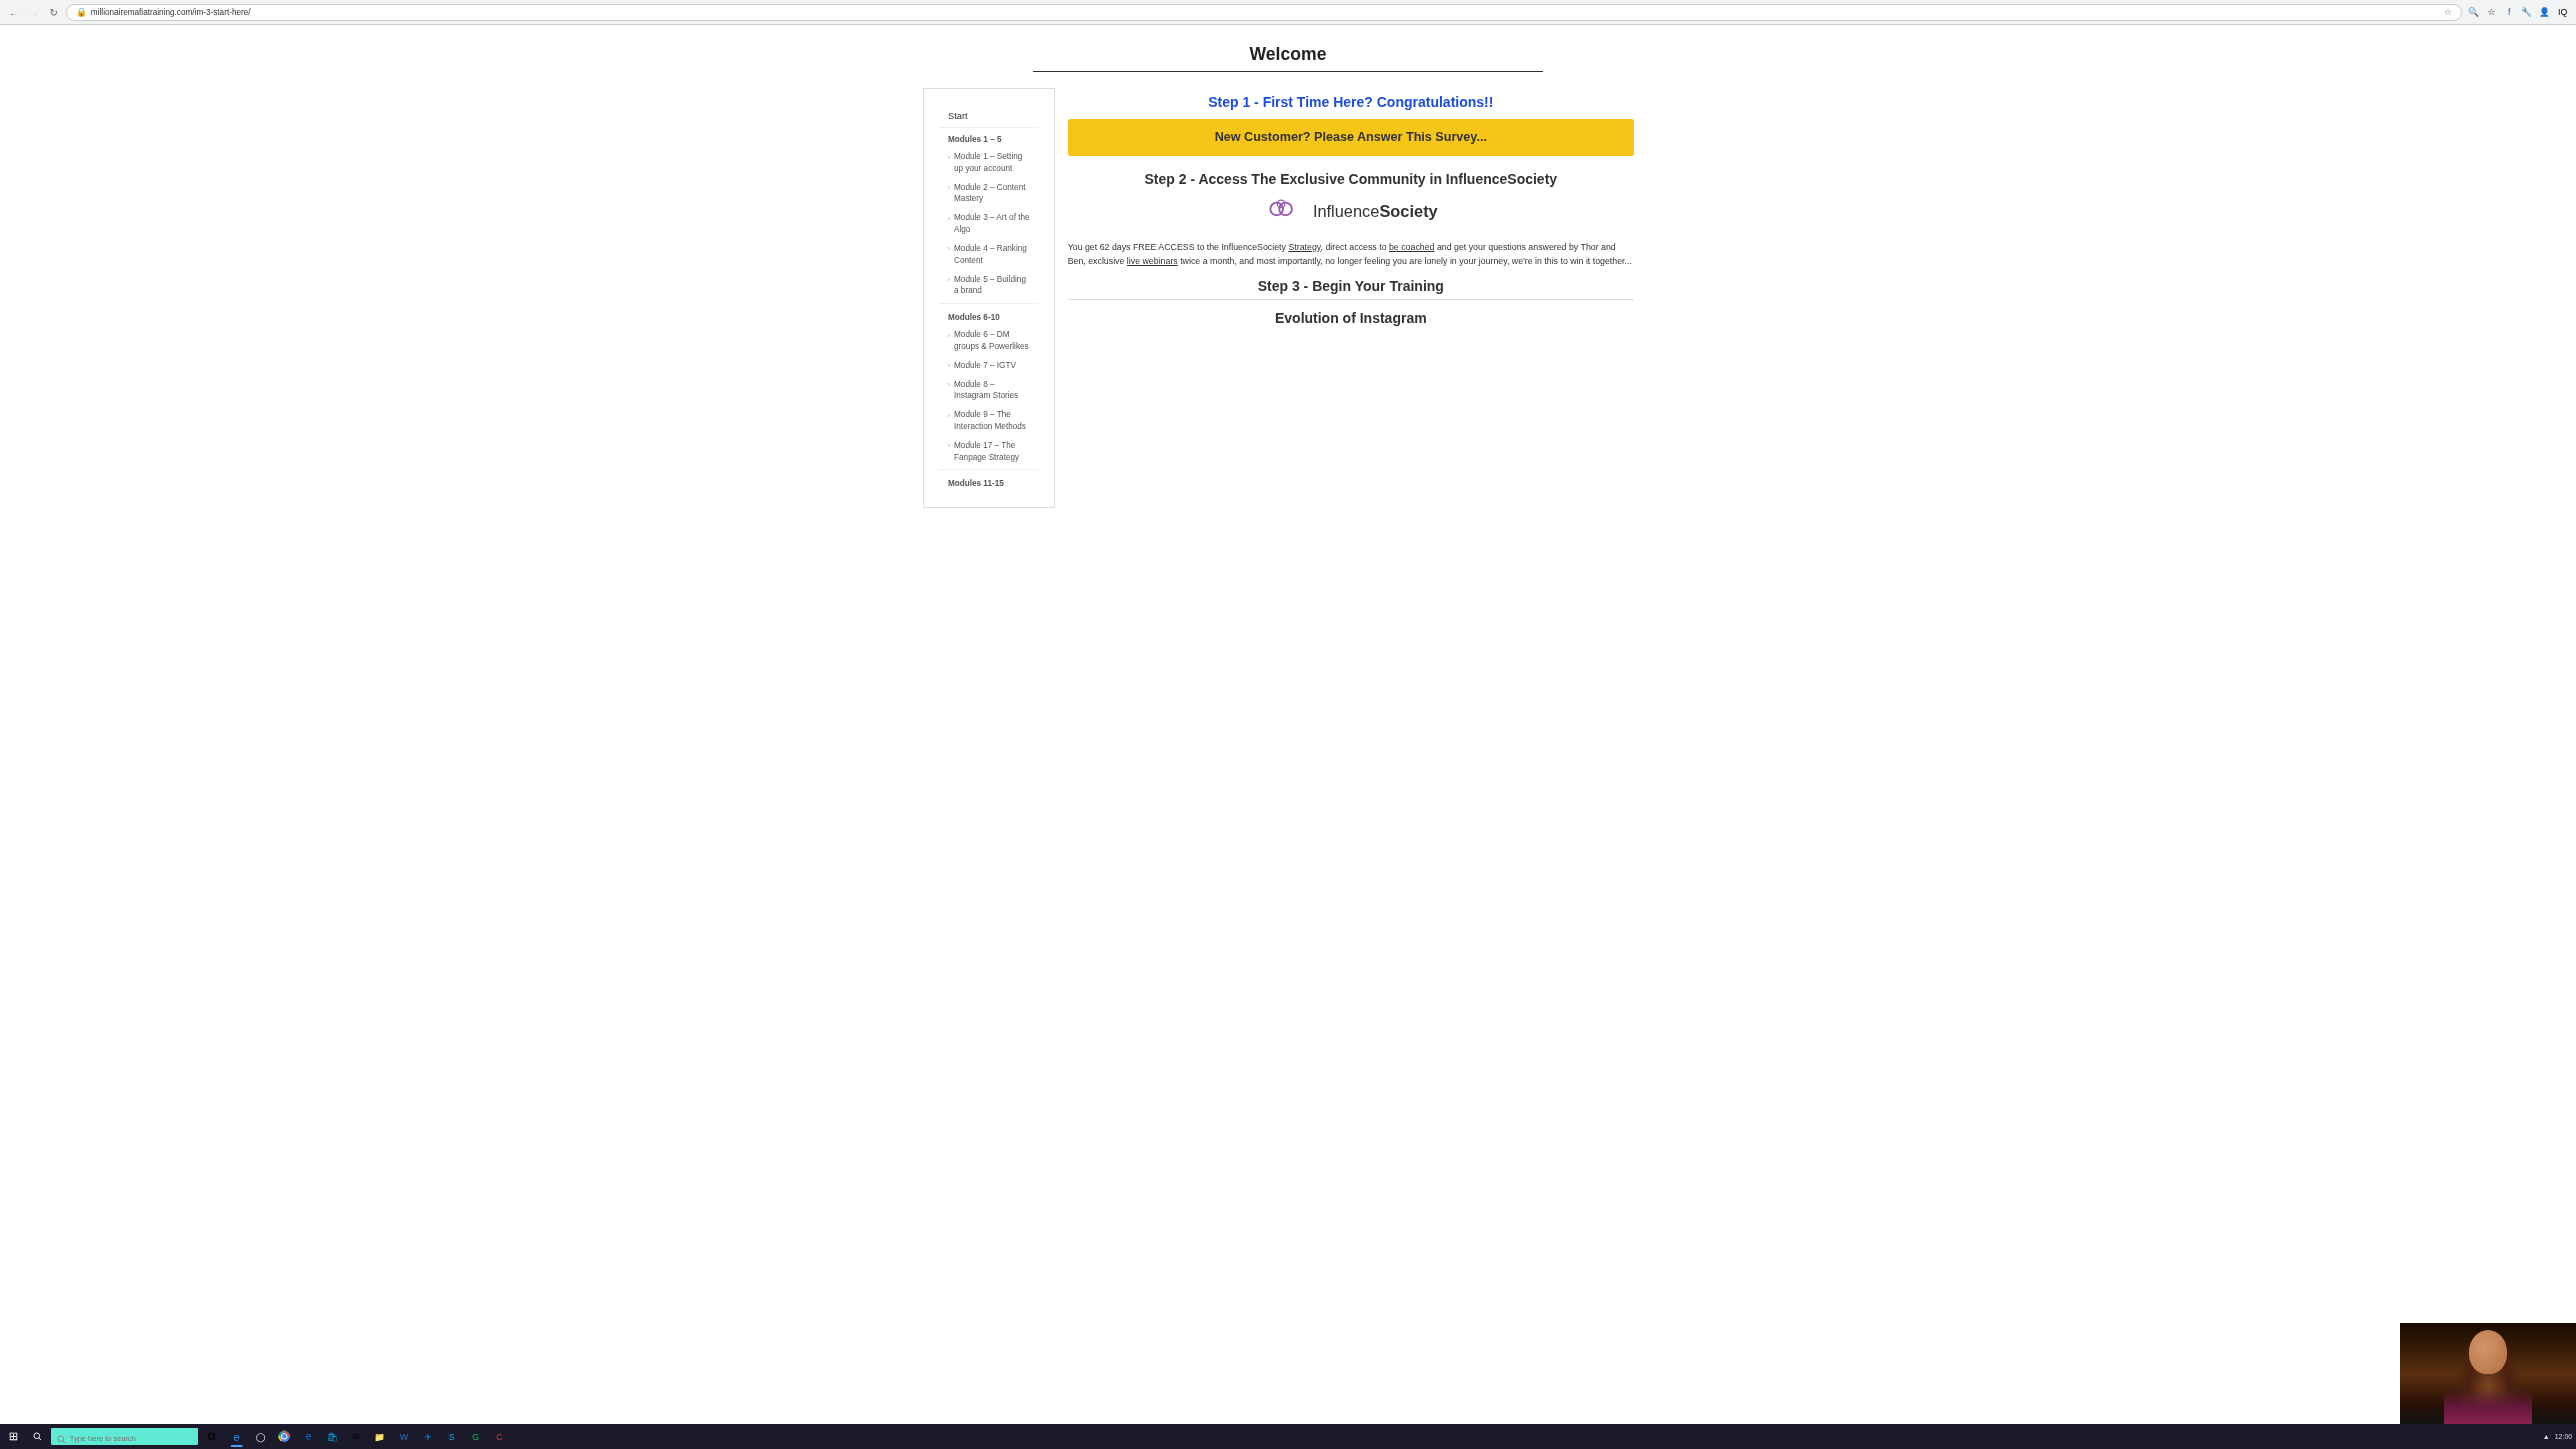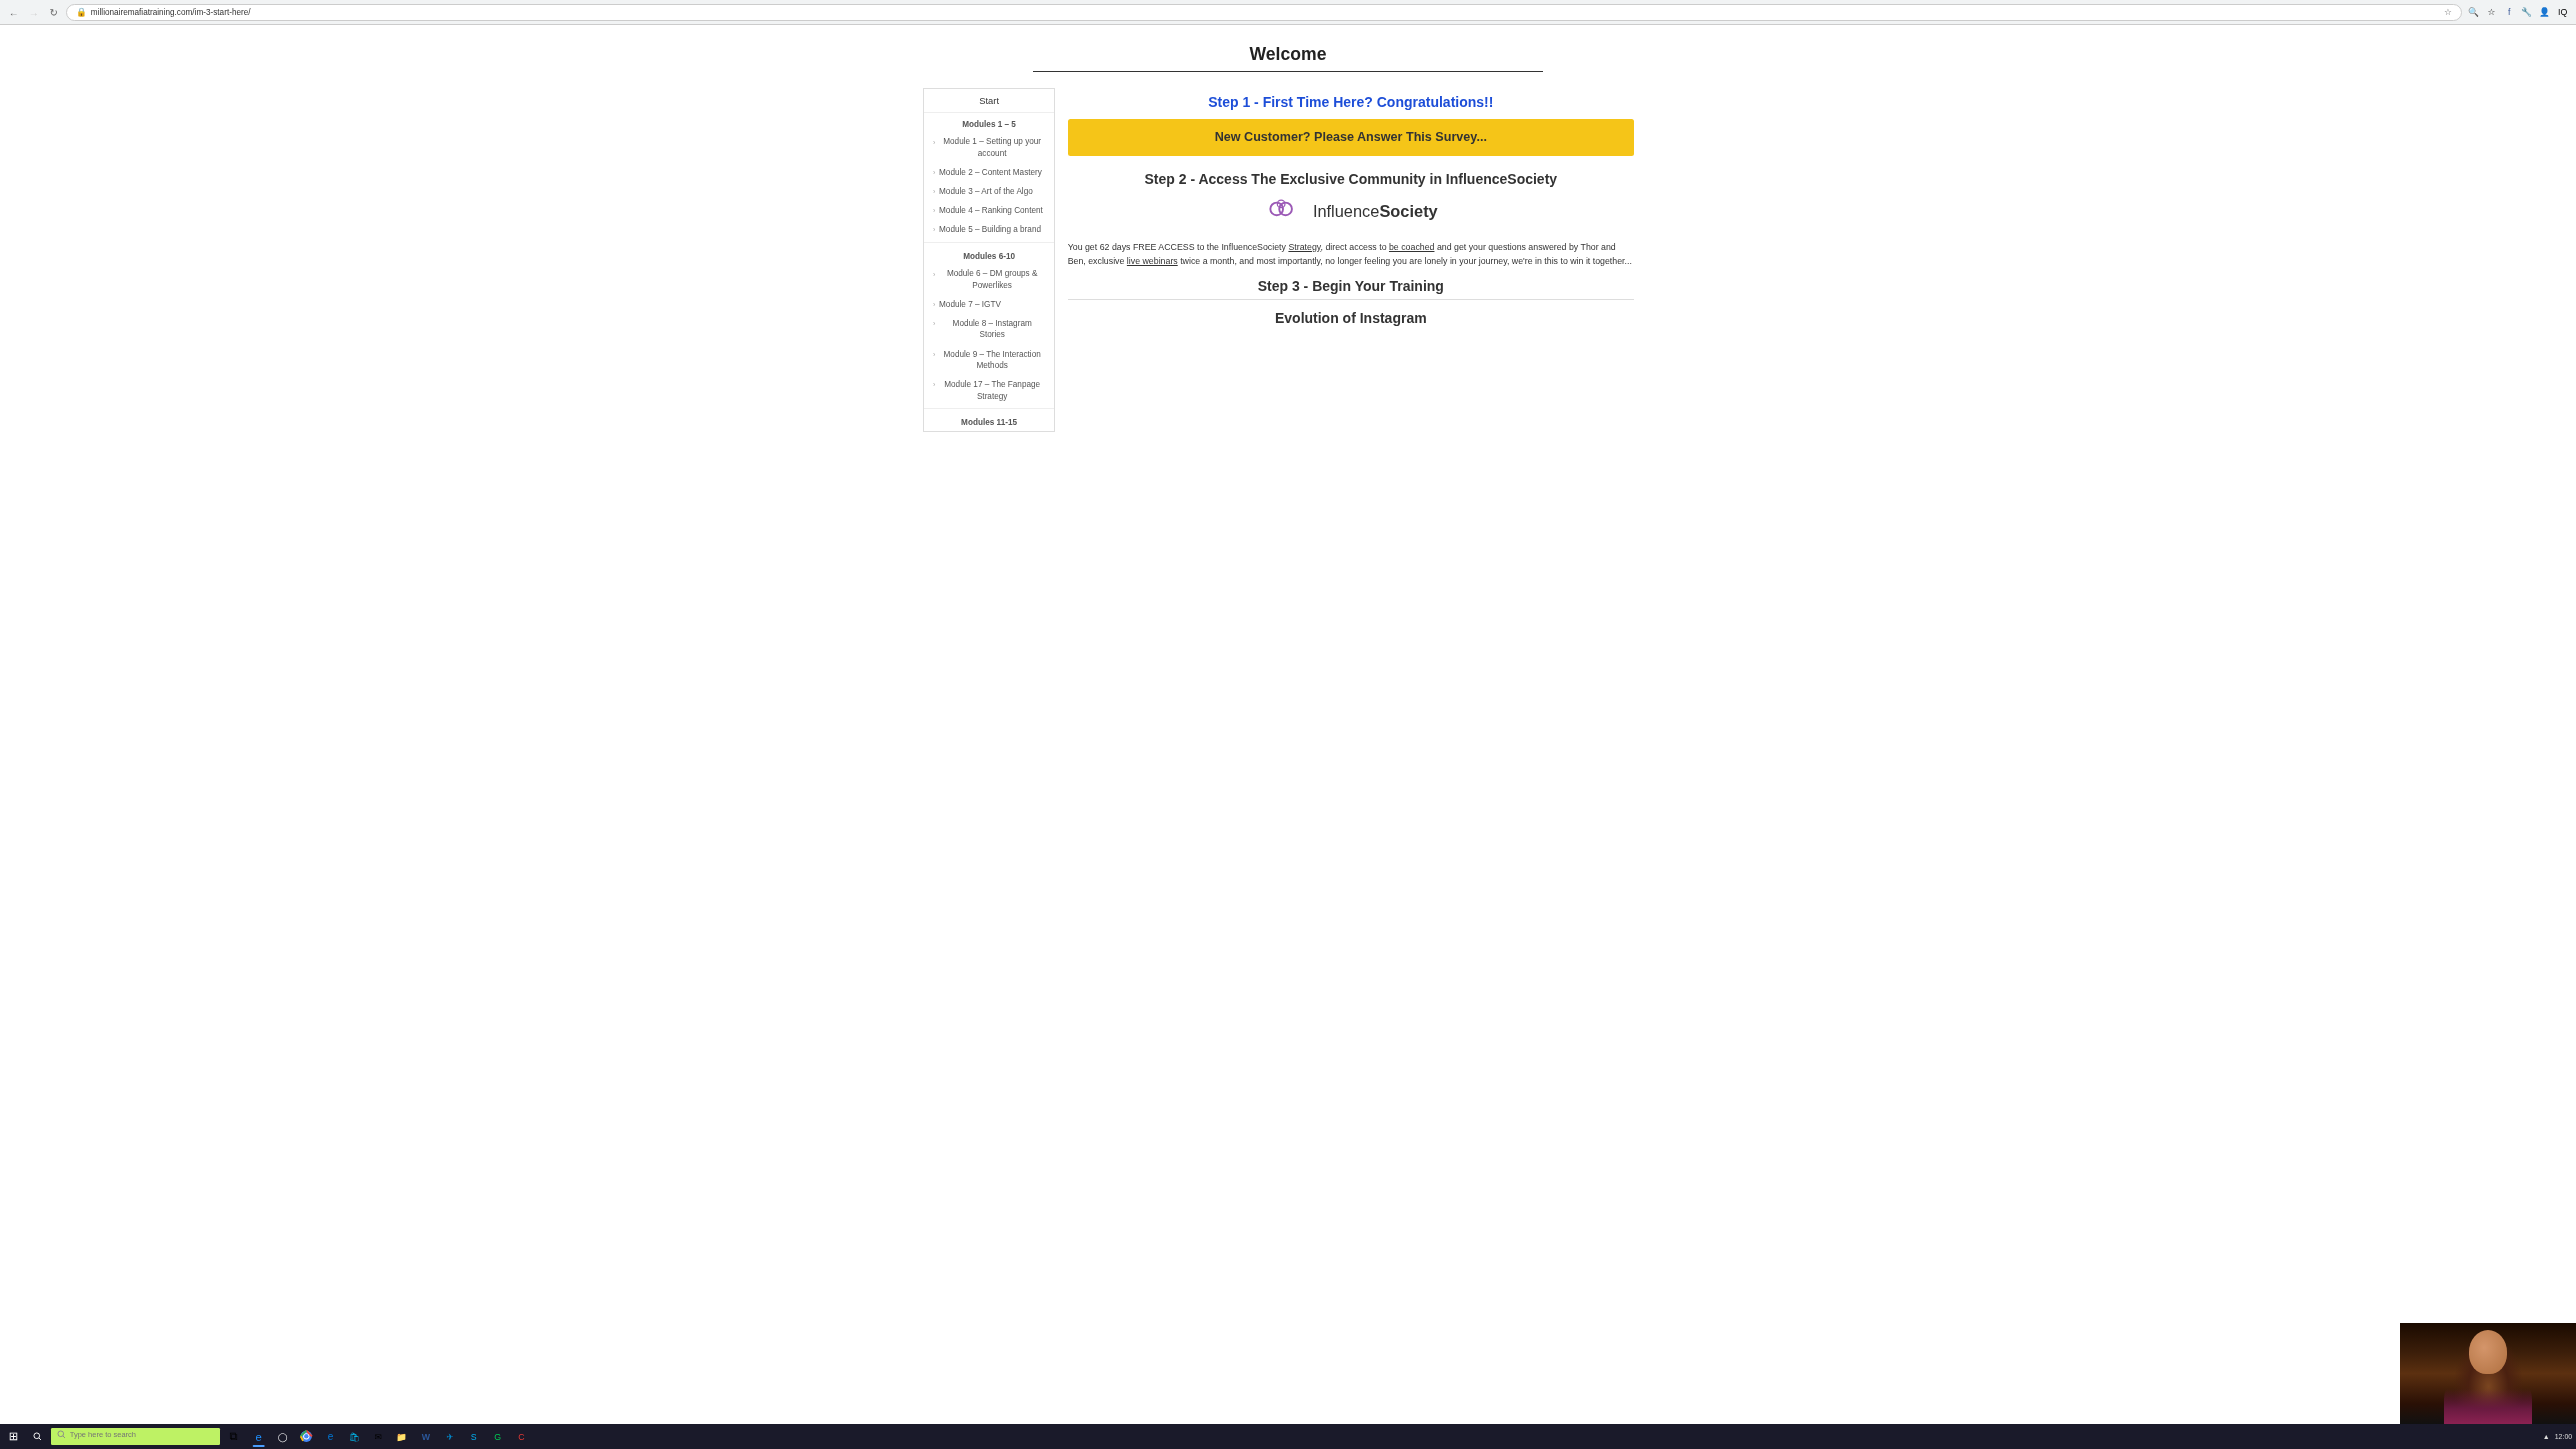--- a/index.html
+++ b/index.html
@@ -58,22 +58,21 @@
       gap: 0;
       align-items: flex-start;
     }
 
     
     .sidebar {
       width: 132px;
       min-width: 132px;
       border: 0.6px solid #ddd;
       background: #fff;
-      padding: 0;
-      text-align: center;
+      padding: 15px;
     }
     .sidebar-header {
       padding: 6.3px 8.8px;
       font-size: 9.4px;
       font-weight: normal;
       color: #333;
       border-bottom: 0.6px solid #eee;
     }
     .sidebar-section-title {
       padding: 6.3px 8.8px 3.8px;
@@ -248,23 +247,23 @@
       gap: 2.5px;
       padding: 0 3.8px;
       z-index: 200;
     }
     .taskbar-start {
       background: none; border: none; color: #fff; cursor: pointer;
       padding: 2.5px 5px; display: flex; align-items: center; gap: 2.5px;
       font-size: 7.5px;
     }
     .taskbar-search {
-      display: flex; align-items: flex-start; gap: 3.8px;
-      background: #bef264; border-radius: 1.3px;
-      padding: 1.9px 6.3px; width: 169px; height: 17.6px;
+      display: flex; align-items: flex-end; gap: 3.8px;
+      background: #5eead4; border-radius: 1.3px;
+      padding: 1.9px 6.3px; width: 147px; height: 17.6px;
     }
     .taskbar-search input {
       border: none; background: transparent; font-size: 7.5px;
       outline: none; flex: 1; color: #333;
     }
     .taskbar-icon {
       width: 22.6px; height: 22.6px; display: flex; align-items: center; justify-content: center;
       cursor: pointer; border-radius: 1.3px; font-size: 11.3px;
     }
     .taskbar-apps { display: flex; gap: 1.3px; }

